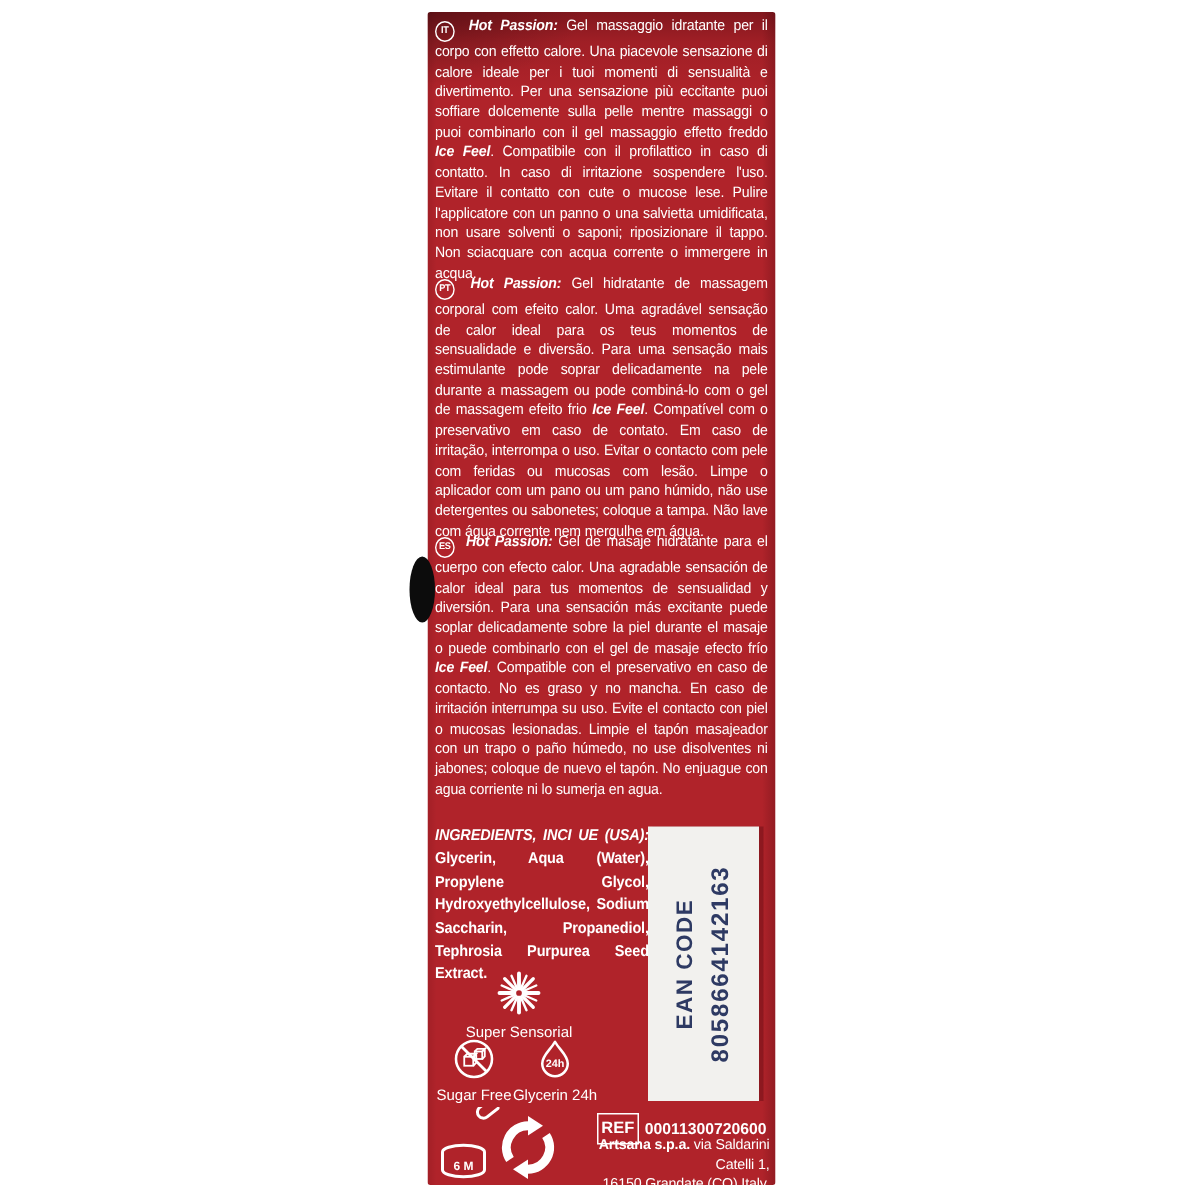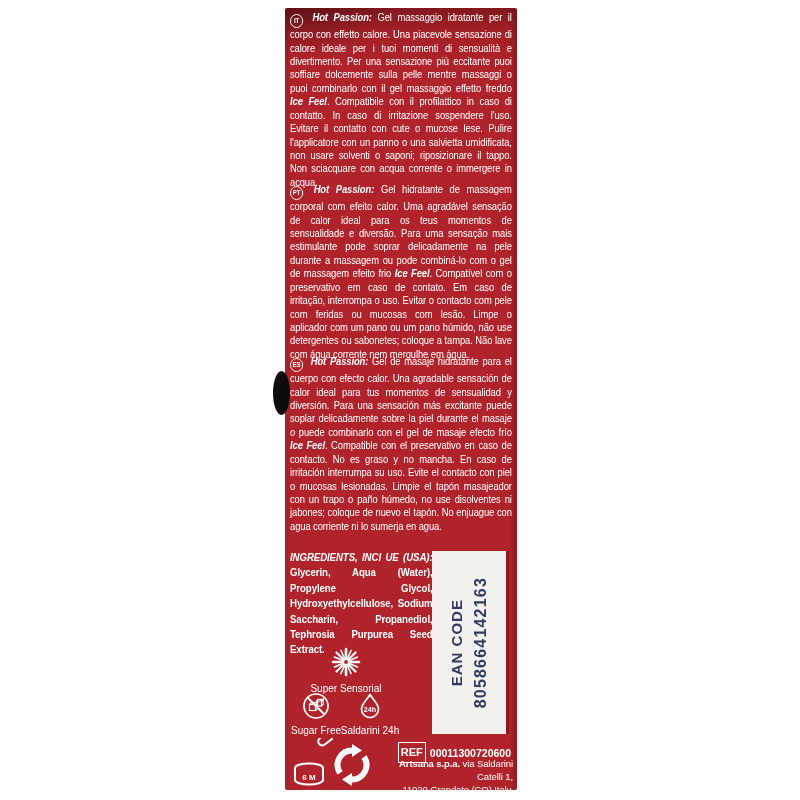--- a/index.html
+++ b/index.html
@@ -121,21 +121,21 @@
       <circle cx="16" cy="16" r="2.6" fill="#b0232a" stroke="#fff" stroke-width="1.4"></circle>
     </svg>
     <div class="badge-label">Super Sensorial</div>
   </div>
 
   <div class="badge-group" style="left:52px;top:684px;width:66px">
     <svg width="28" height="28" viewBox="0 0 28 28">
       <path d="M14 2.5 C11 8 5.5 11.5 5.5 17 a8.5 8.5 0 0 0 17 0 C22.5 11.5 17 8 14 2.5 Z" fill="none" stroke="#fff" stroke-width="1.7" stroke-linejoin="round"></path>
       <text x="14" y="19.5" text-anchor="middle" class="svgtxt" font-size="7.2">24h</text>
     </svg>
-    <div class="badge-label">Saldarini 24h</div>
+    <div class="badge-label">Glycerin 24h</div>
   </div>
 
   <svg width="44" height="52" viewBox="0 0 44 52" style="position:absolute;left:4px;top:730px">
     <g fill="none" stroke="#fff" stroke-width="2">
       <rect x="24" y="-2" width="30" height="8" rx="4" transform="rotate(-38 24 -2) translate(0 6)"></rect>
       <path d="M6 30 a14 4.5 0 0 1 28 0"></path>
       <path d="M6 30 v12 a14 4.5 0 0 0 28 0 v-12"></path>
     </g>
     <text x="20" y="42" text-anchor="middle" class="svgtxt" font-size="8">6 M</text>
   </svg>
@@ -148,16 +148,16 @@
     <polygon points="21,0 21,13 31,6.5" fill="#fff"></polygon>
     <polygon points="21,42 21,29 11,35.5" fill="#fff"></polygon>
   </svg>
 
   <div class="ref-row">
     <span class="ref-tag">REF</span><span>00011300720600</span>
   </div>
 
   <div class="address">
     <span class="addr-b">Artsana s.p.a.</span><span> via Saldarini Catelli 1,</span><br>
-    <span>11020 Grandate (CO) Italy.</span>
+    <span>16150 Grandate (CO) Italy.</span>
   </div>
 
 </div>
 
 </body></html>

